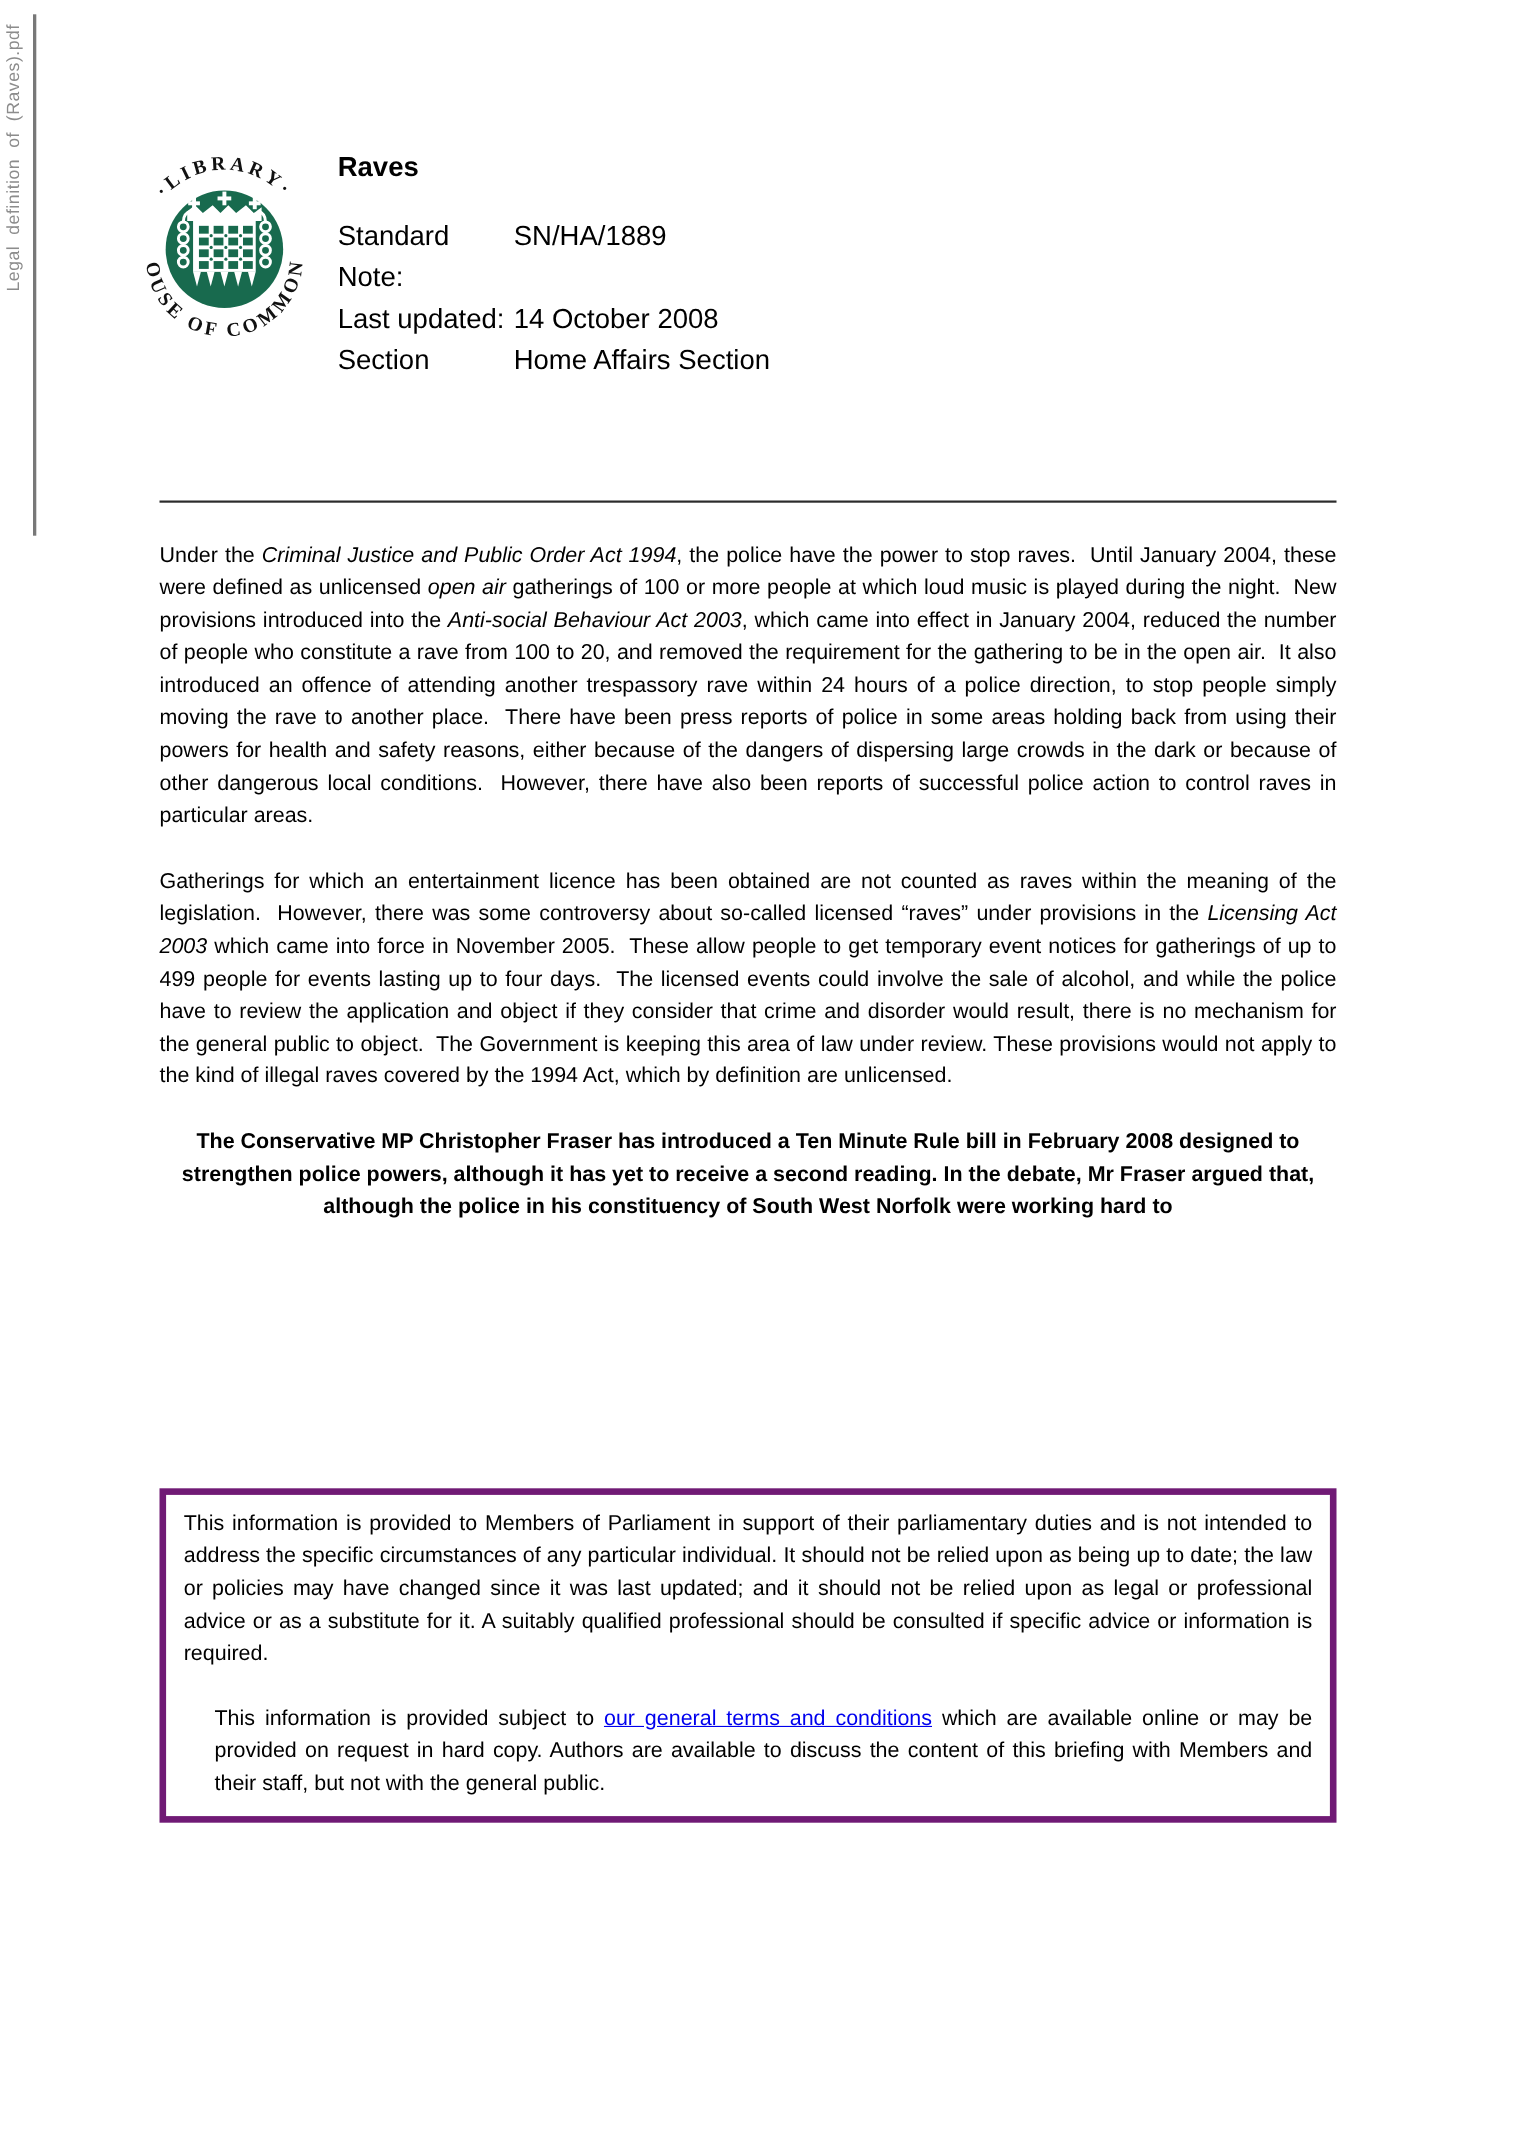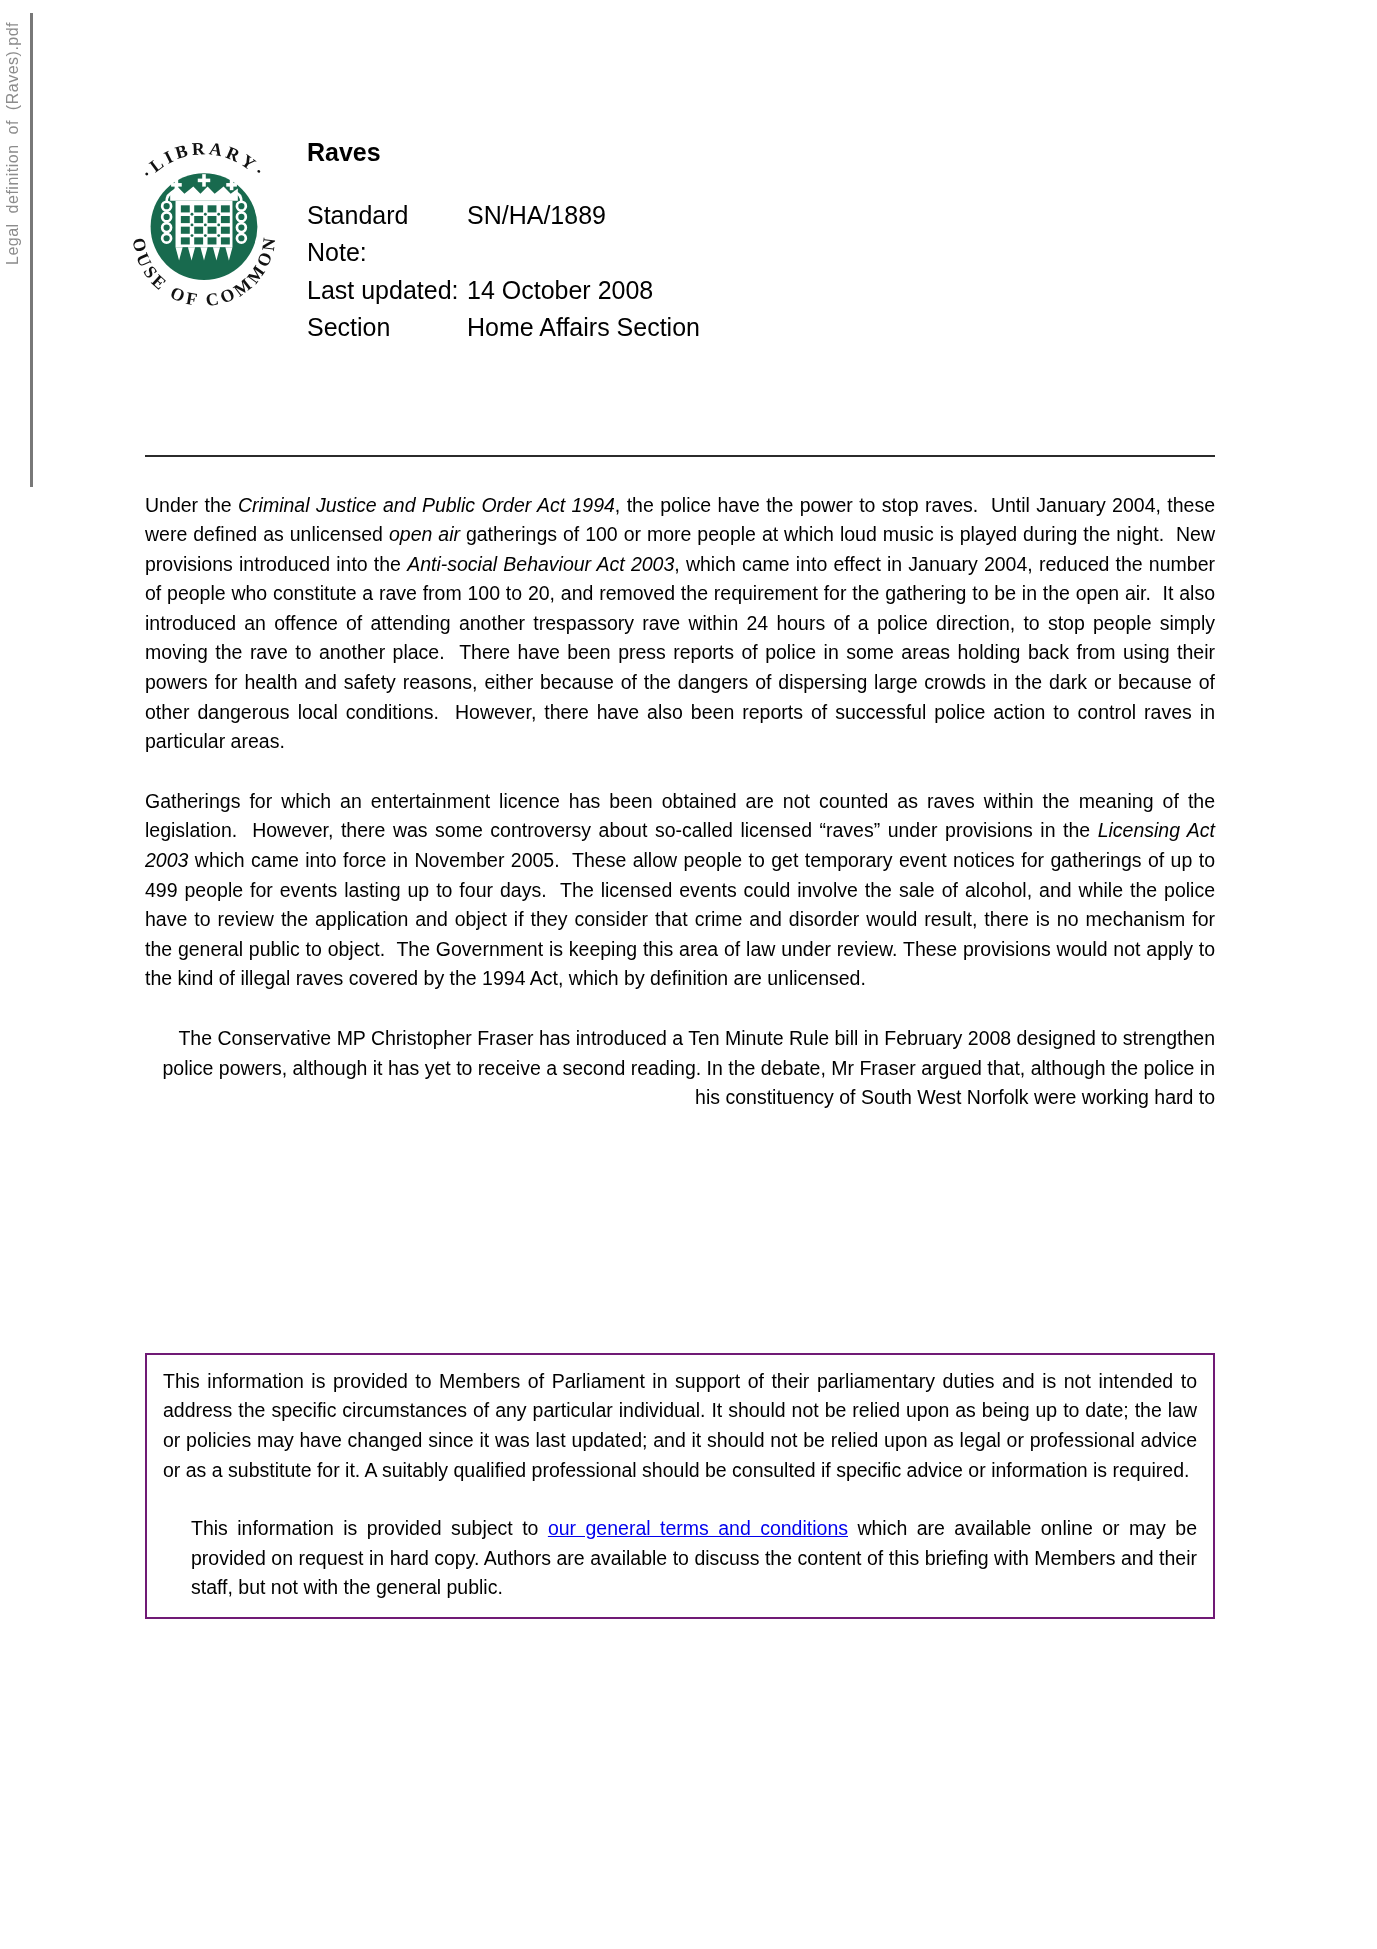--- a/index.html
+++ b/index.html
@@ -26,23 +26,23 @@
   .head-info{margin-left:14px;padding-top:4px;}
   .doc-title{font-size:25px;font-weight:bold;margin:0 0 30px 0;line-height:1.1;}
   .meta-row{display:flex;font-size:25px;line-height:37.5px;}
   .meta-label{width:160px;flex:0 0 auto;}
   .meta-value{flex:1;}
   .header-divider{border:none;border-top:2px solid #2b2b2b;margin:108px 0 0 0;height:0;}
   .body-text p{
     font-size:19.5px;line-height:29.6px;margin:30px 0 0 0;text-align:justify;
   }
   .body-text p.first{margin-top:34px;}
-  .body-text p.ragged{text-align:right;}
+  .body-text p.ragged{text-align:center;font-weight:bold;}
   .disclaimer-box{
-    margin-top:240px;border:2px solid #701a75;padding:12px 16px 14px 16px;
+    margin-top:240px;border:6px solid #701a75;padding:12px 16px 14px 16px;
   }
   .disclaimer-box p{
     font-size:19.5px;line-height:29.6px;margin:0;text-align:justify;
   }
   .disclaimer-box p + p{margin-top:29px;margin-left:28px;}
   .disclaimer-box a{color:#0000ee;text-decoration:underline;}
   em{font-style:italic;}
 </style>
 </head>
 <body>

